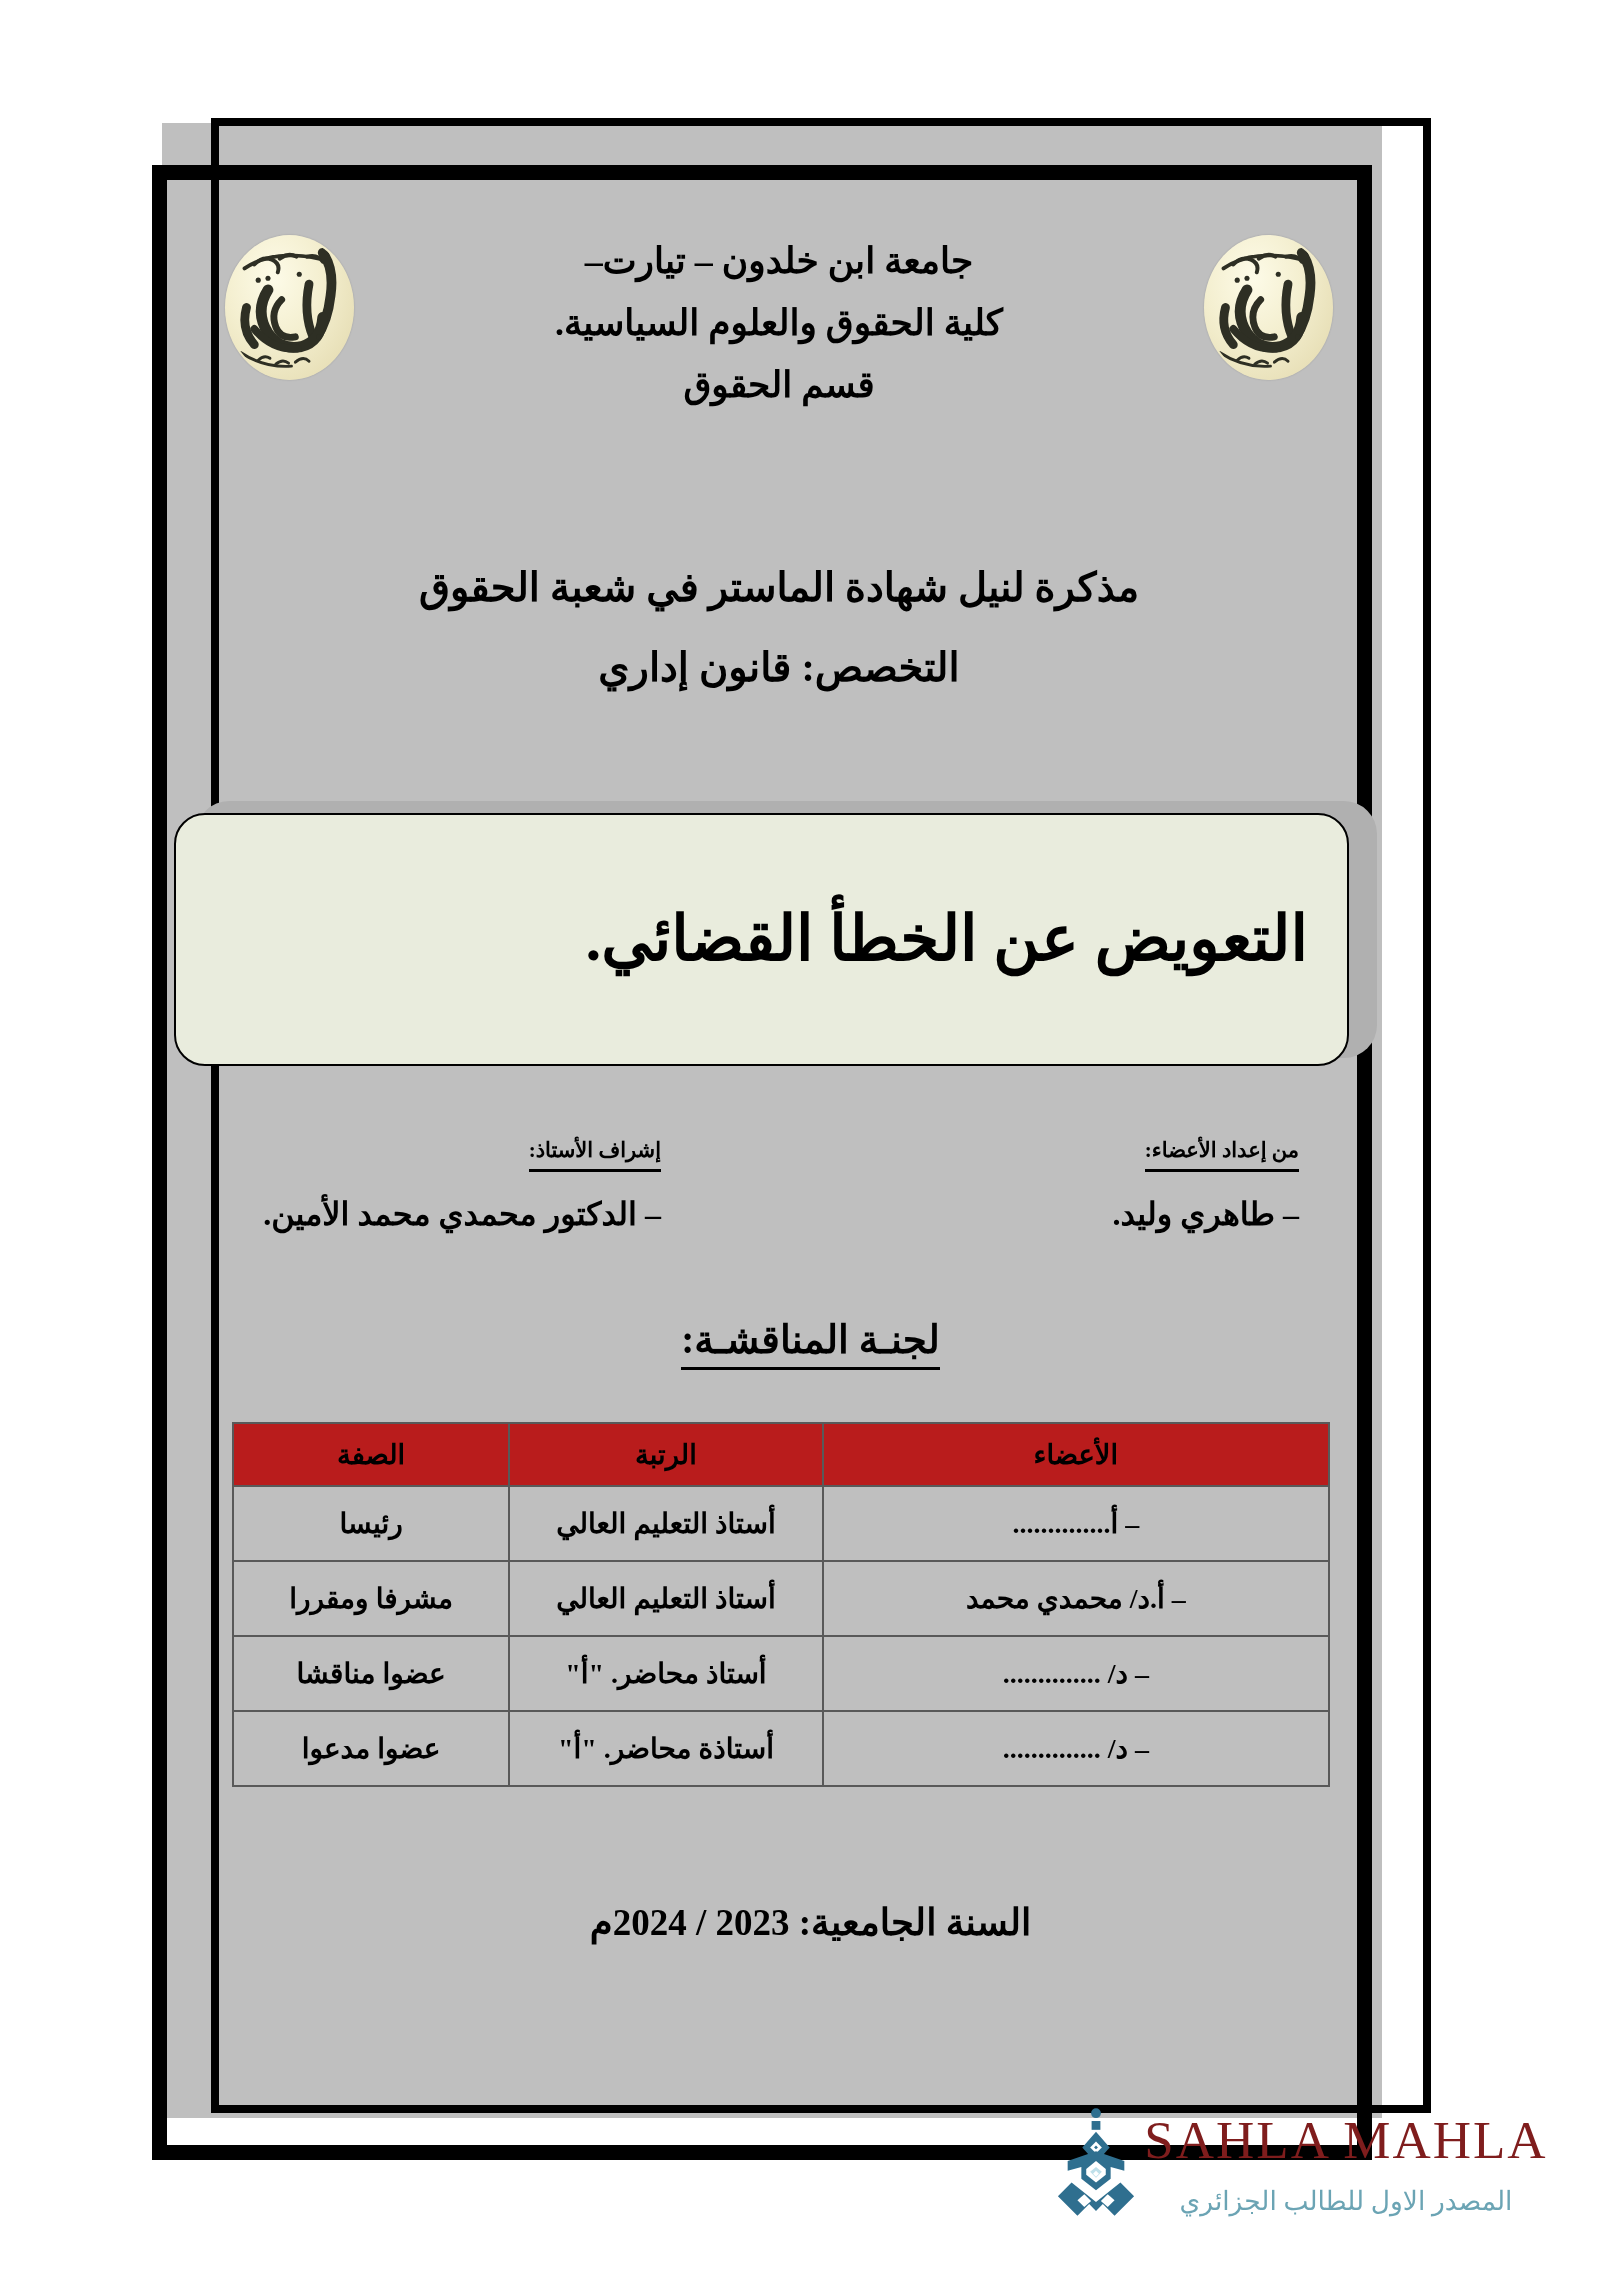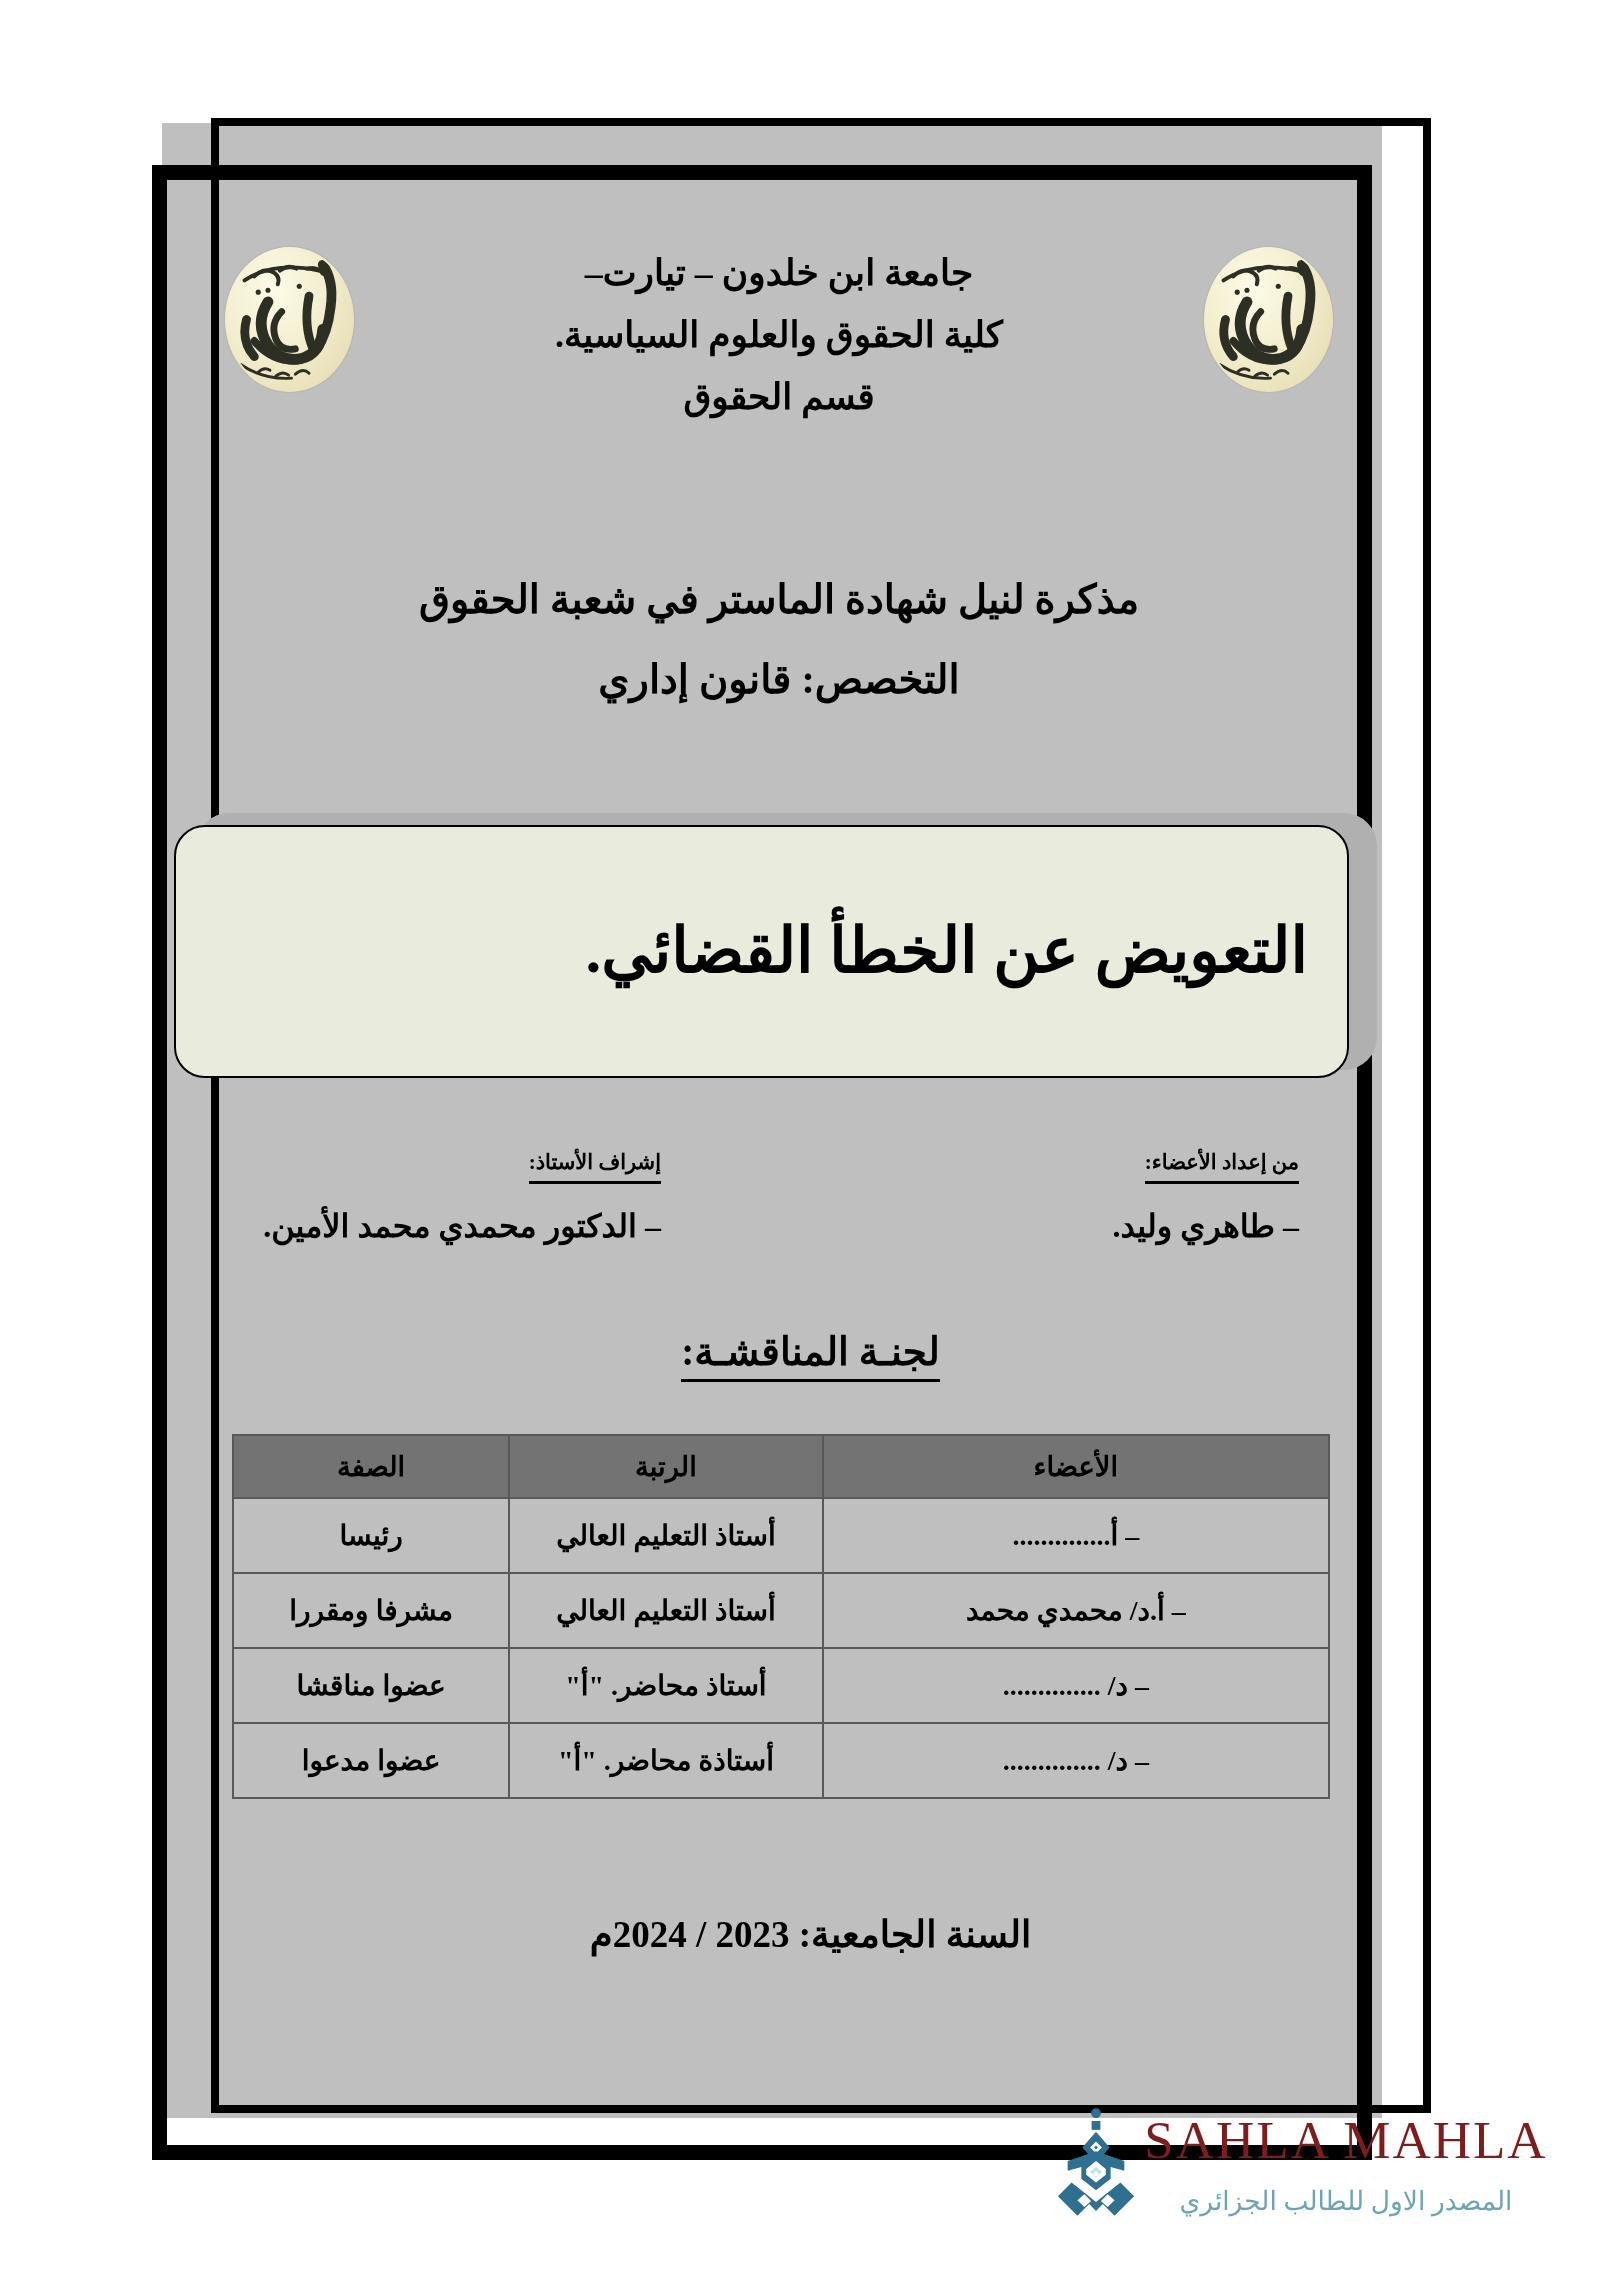--- a/index.html
+++ b/index.html
@@ -54,21 +54,21 @@
     left: 1306px;
     top: 165px;
     font-size: 25.5px;
     line-height: 1;
     color: #000;
     z-index: 4;
     font-family: "Liberation Serif", serif;
   }
   .page-inner {
     position: absolute;
-    left: 0; top: 16px;
+    left: 0; top: 4px;
     width: 1621px;
     height: 1771px;
     z-index: 5;
   }
 
   
   .header {
     position: absolute;
     left: 225px;
     top: 221px;
@@ -220,21 +220,21 @@
     direction: rtl;
   }
   table.committee th,
   table.committee td {
     border: 2px solid #595959;
     font-weight: bold;
     vertical-align: middle;
     padding: 0 13.7px;
   }
   table.committee th {
-    background: #737373;
+    background: #b91c1c;
     height: 61px;
     font-size: 27.4px;
     text-align: center;
   }
   table.committee td {
     height: 73px;
     font-size: 28px;
   }
   td.members  { text-align: center; }
   td.rank     { text-align: center; }

